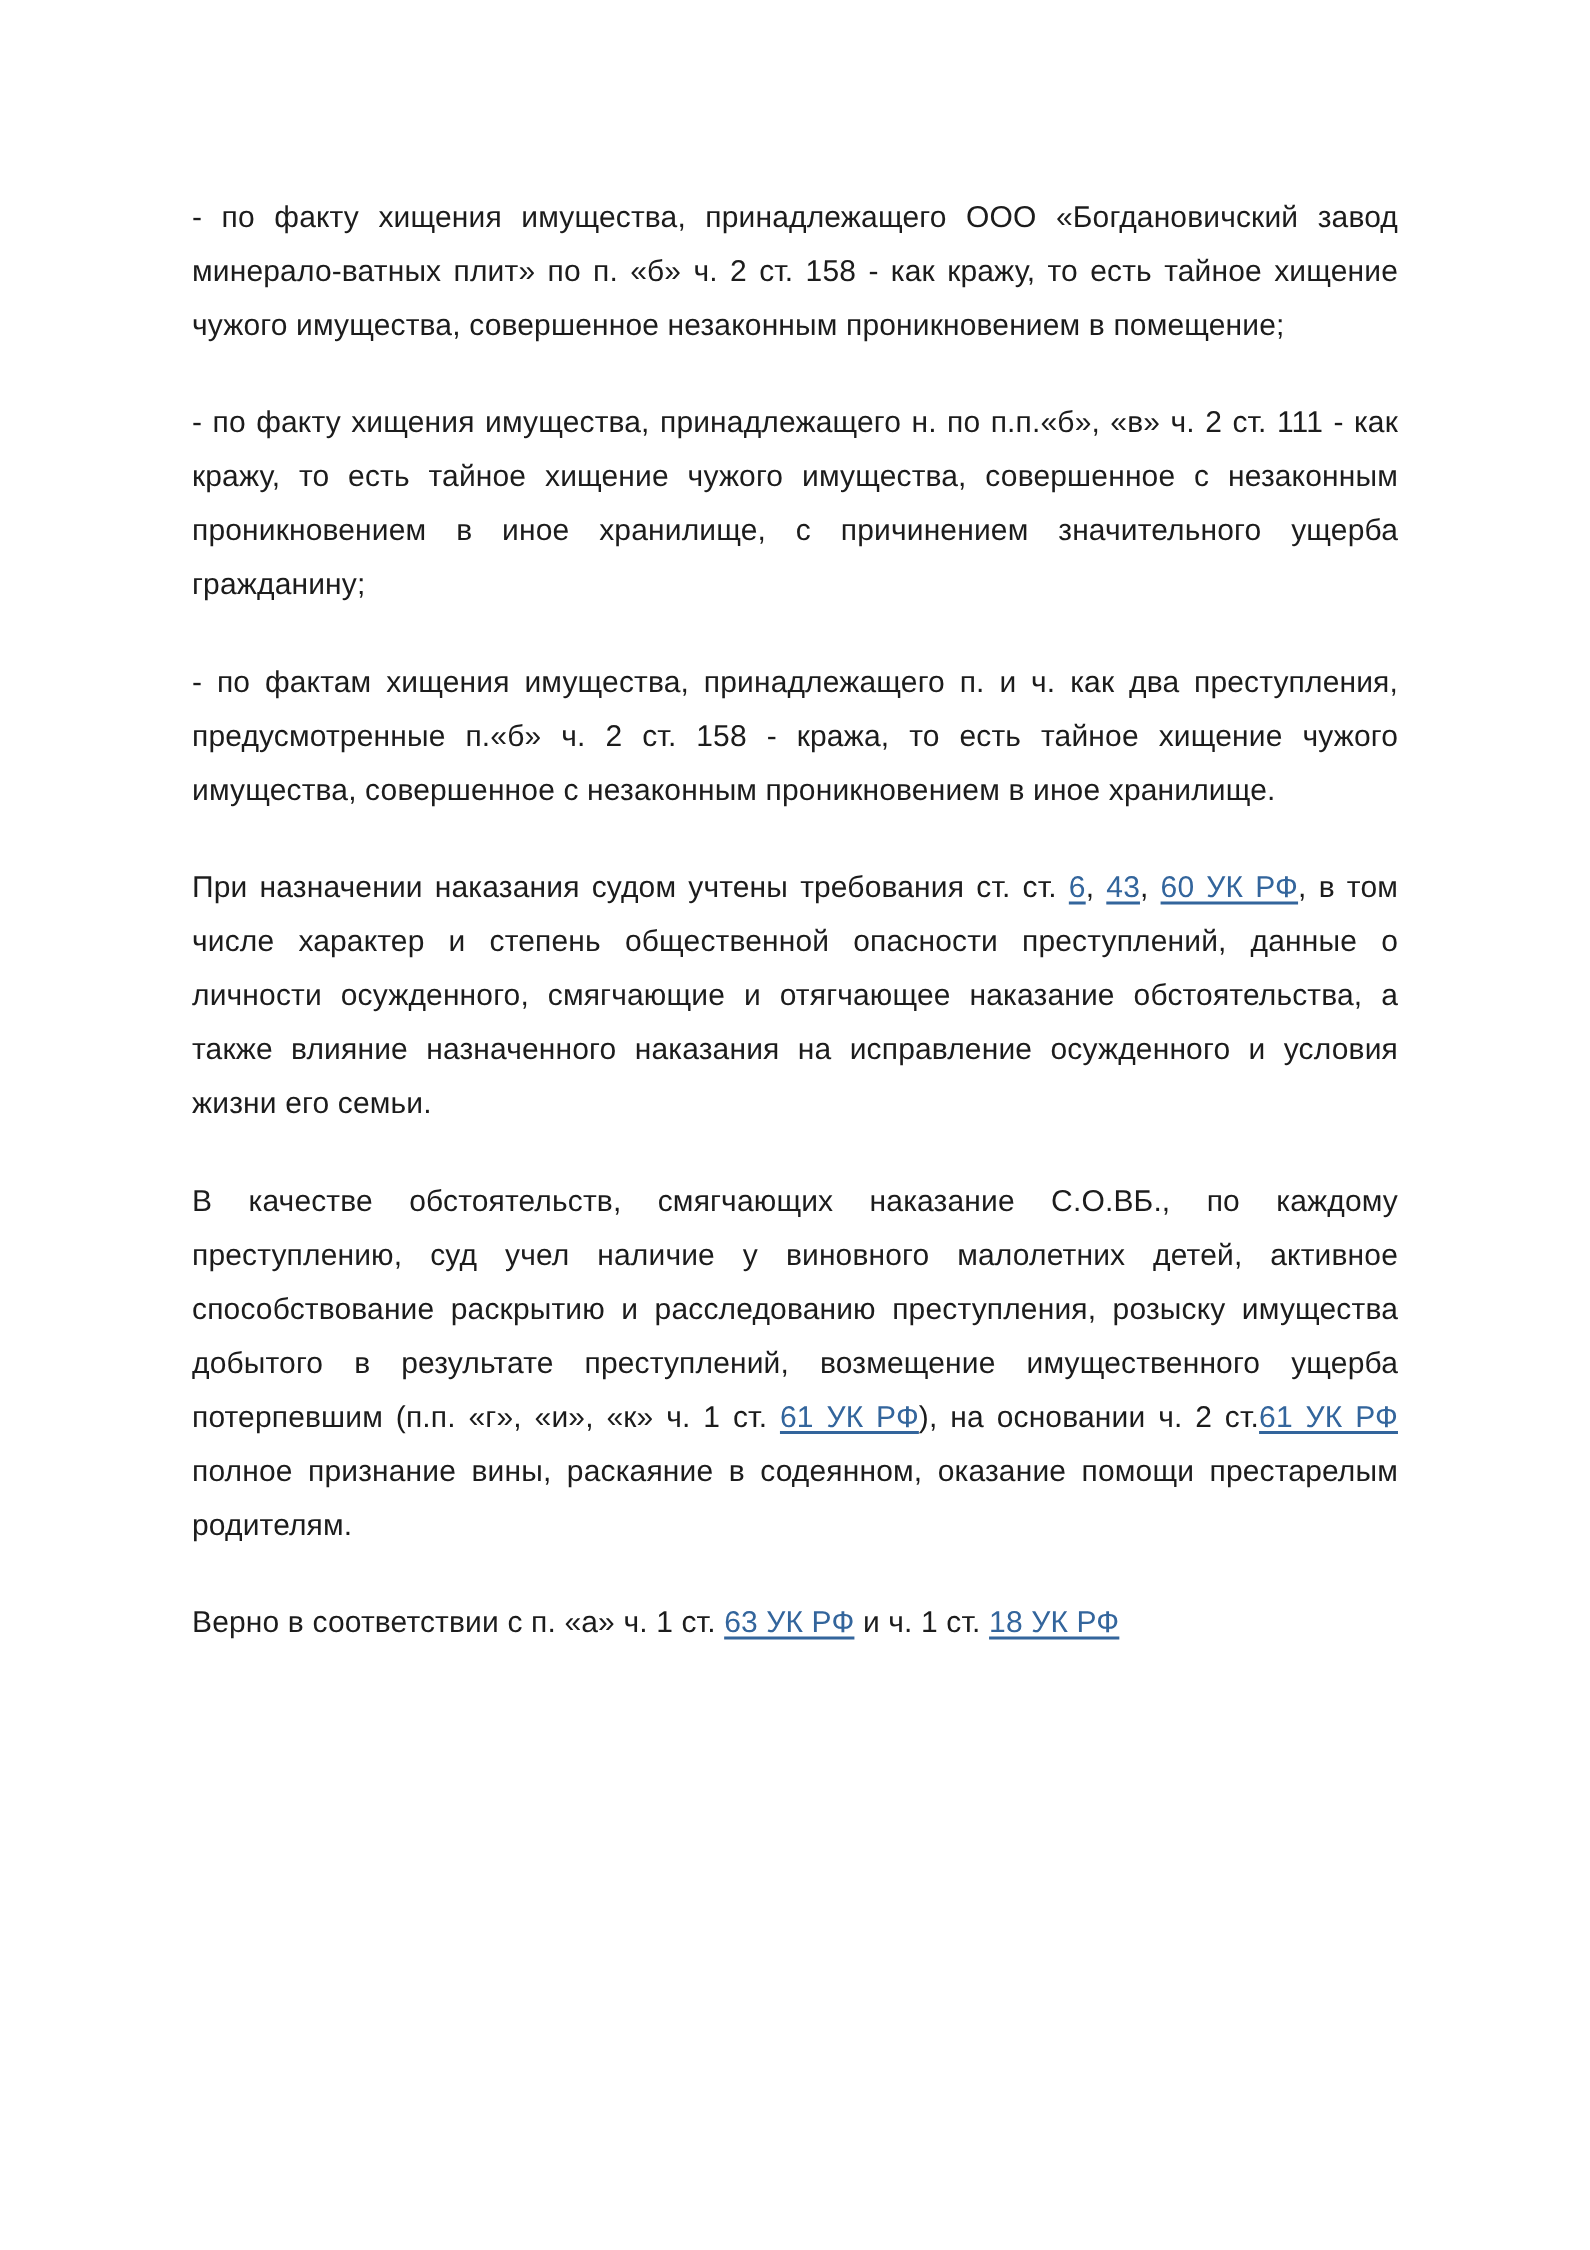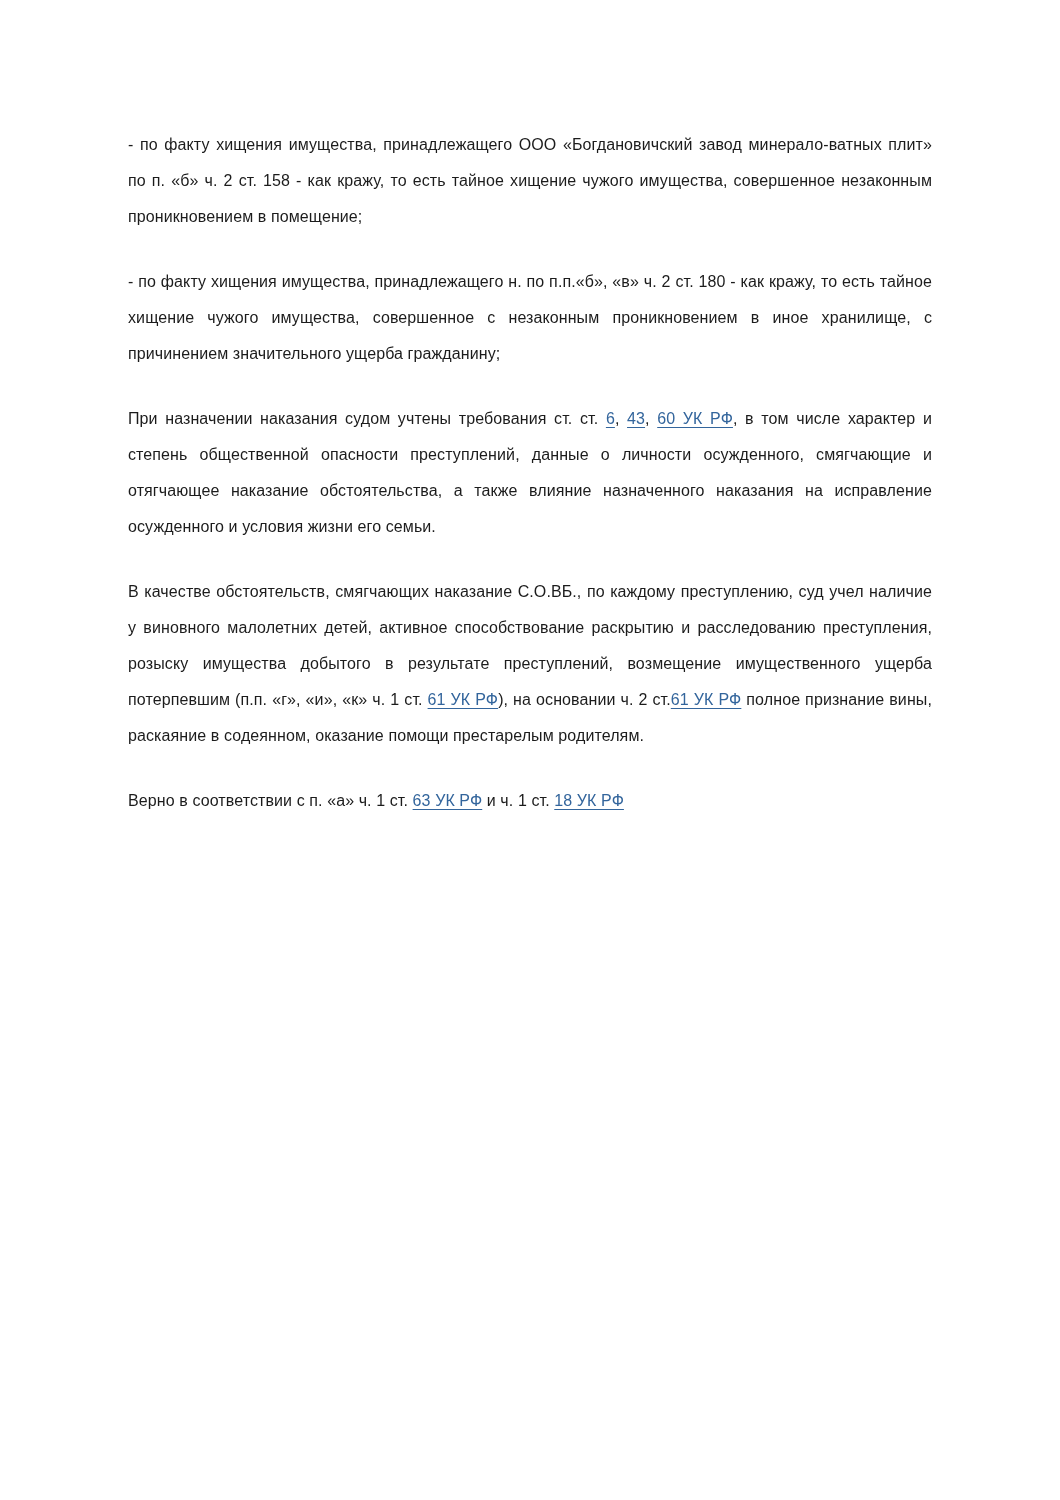--- a/index.html
+++ b/index.html
@@ -16,21 +16,21 @@
   }
   .doc-page {
     box-sizing: border-box;
     width: 1060px;
     height: 1500px;
     padding: 127px 128px 0 128px;
     background: #ffffff;
   }
   .doc-body p {
     margin: 0 0 29px 0;
-    font-size: 16px;
+    font-size: 20px;
     line-height: 36px;
     text-align: justify;
     color: var(--text-color, #1c1c1c);
     letter-spacing: 0.1px;
   }
   .doc-body p:last-child {
     margin-bottom: 16px;
   }
   .doc-body a {
     color: var(--link-color, #33659c);
@@ -38,18 +38,19 @@
     text-underline-offset: 3px;
     cursor: pointer;
   }
 </style>
 </head>
 <body style="--text-color: #1c1c1c; --link-color: #33659c; background: rgb(255, 255, 255);">
 
 <div class="doc-page">
   <div class="doc-body">
       <p><span>- по факту хищения имущества, принадлежащего ООО «Богдановичский завод минерало-ватных плит» по п. «б» ч. 2 ст. 158 - как кражу, то есть тайное хищение чужого имущества, совершенное незаконным проникновением в помещение;</span></p>
-      <p><span>- по факту хищения имущества, принадлежащего н. по п.п.«б», «в» ч. 2 ст. 180 - как кражу, то есть тайное хищение чужого имущества, совершенное с незаконным проникновением в иное хранилище, с причинением значительного ущерба гражданину;</span></p>
+      <p><span>- по факту хищения имущества, принадлежащего н. по п.п.«б», «в» ч. 2 ст. 111 - как кражу, то есть тайное хищение чужого имущества, совершенное с незаконным проникновением в иное хранилище, с причинением значительного ущерба гражданину;</span></p>
+      <p><span>- по фактам хищения имущества, принадлежащего п. и ч. как два преступления, предусмотренные п.«б» ч. 2 ст. 158 - кража, то есть тайное хищение чужого имущества, совершенное с незаконным проникновением в иное хранилище.</span></p>
       <p><span>При назначении наказания судом учтены требования ст. ст. </span><a href="#">6</a><span>, </span><a href="#">43</a><span>, </span><a href="#">60 УК РФ</a><span>, в том числе характер и степень общественной опасности преступлений, данные о личности осужденного, смягчающие и отягчающее наказание обстоятельства, а также влияние назначенного наказания на исправление осужденного и условия жизни его семьи.</span></p>
       <p><span>В качестве обстоятельств, смягчающих наказание С.О.ВБ., по каждому преступлению, суд учел наличие у виновного малолетних детей, активное способствование раскрытию и расследованию преступления, розыску имущества добытого в результате преступлений, возмещение имущественного ущерба потерпевшим (п.п. «г», «и», «к» ч. 1 ст. </span><a href="#">61 УК РФ</a><span>), на основании ч. 2 ст.</span><a href="#">61 УК РФ</a><span> полное признание вины, раскаяние в содеянном, оказание помощи престарелым родителям.</span></p>
       <p><span>Верно в соответствии с п. «а» ч. 1 ст. </span><a href="#">63 УК РФ</a><span> и ч. 1 ст. </span><a href="#">18 УК РФ</a></p>
     </div>
 </div>
 
 </body></html>

